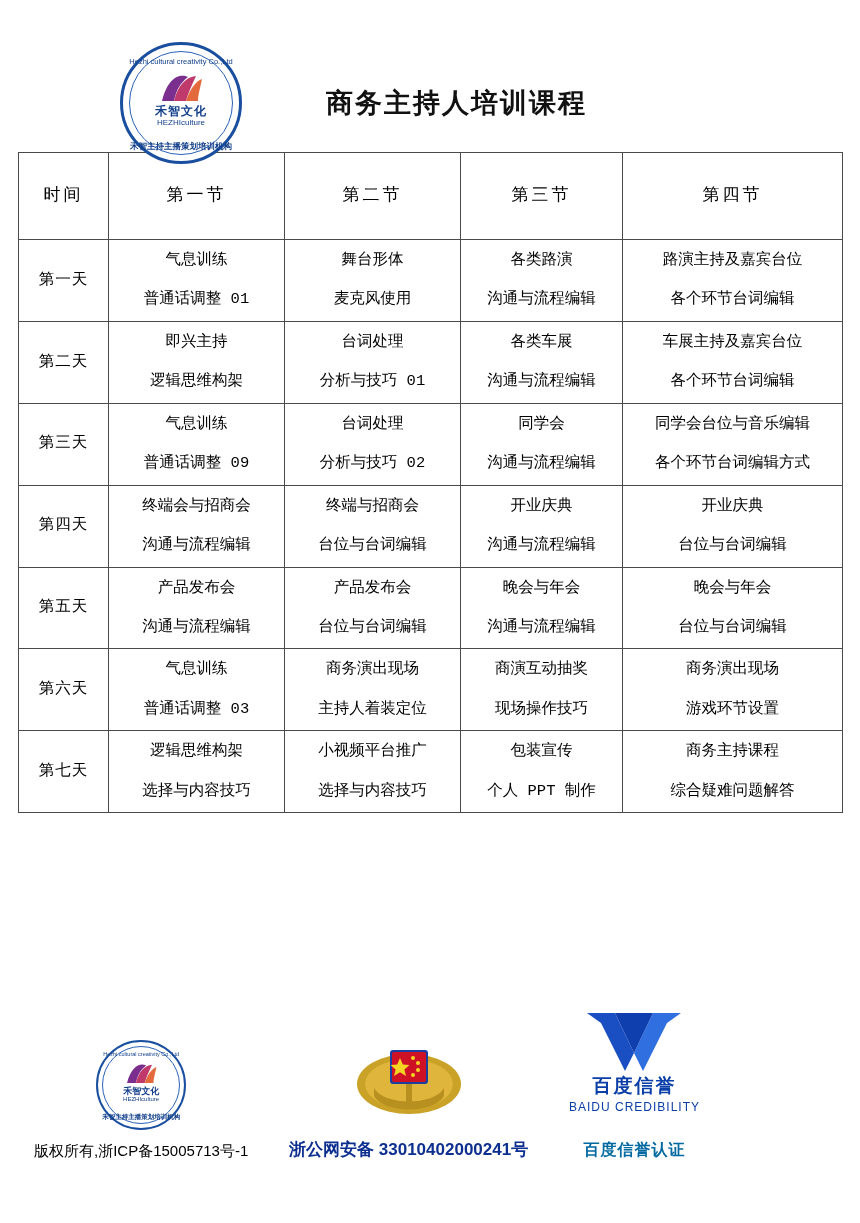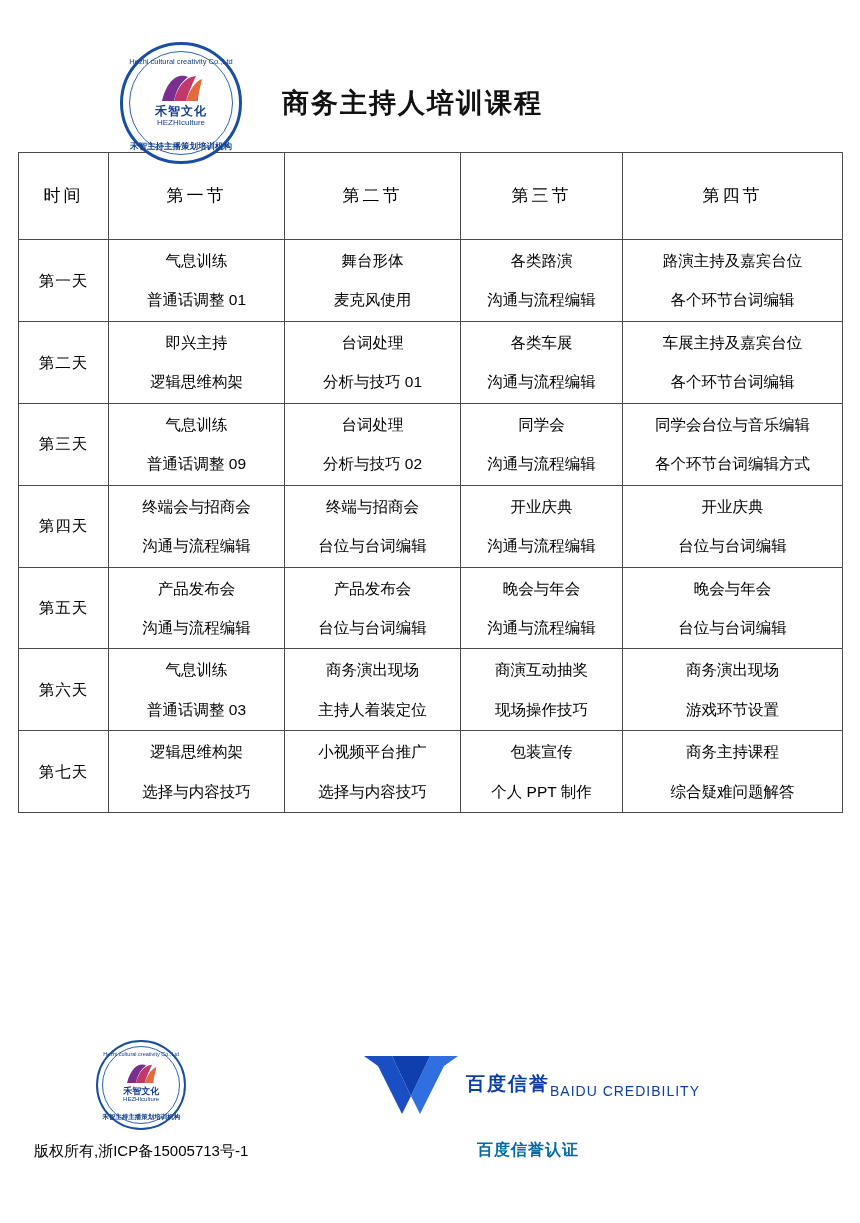--- a/index.html
+++ b/index.html
@@ -79,21 +79,21 @@
     position: absolute;
     left: 0; right: 0;
     text-align: center;
     font-size: 7.5px;
     color: #123f8a;
     font-family: "Liberation Sans", sans-serif;
   }
   .logo-seal .arc-top { top: 12px; }
   .logo-seal .arc-bottom { bottom: 8px; font-size: 8.5px; font-weight: bold;}
   .doc-title {
-    margin-left: 40px;
+    margin-left: 84px;
     font-size: 27px;
     font-weight: bold;
     letter-spacing: 2px;
     font-family: "Liberation Sans", sans-serif;
     color: #111111;
     white-space: nowrap;
   }
 
   
   .table-wrap {
@@ -105,21 +105,21 @@
     table-layout: fixed;
   }
   table.schedule th,
   table.schedule td {
     border: 1px solid #4a4a4a;
     text-align: center;
     vertical-align: middle;
     font-size: 15.5px;
     line-height: 1.9;
     padding: 6px 16px;
-    font-family: Liberation Sans, sans-serif;
+    font-family: Liberation Mono, monospace;
   }
   table.schedule th {
     height: 74px;
     font-weight: normal;
     font-size: 17px;
     letter-spacing: 3px;
   }
   table.schedule col.c0 { width: 90px; }
   table.schedule col.c1 { width: 176px; }
   table.schedule col.c2 { width: 176px; }
@@ -209,41 +209,41 @@
     position: absolute; left:0; right:0; bottom: 6px;
     text-align: center; font-size: 6.5px; font-weight: bold; color: #123f8a;
     font-family: "Liberation Sans", sans-serif;
   }
   .police-badge {
     width: 110px;
     height: 86px;
   }
   .baidu-badge {
     display: flex;
-    flex-direction: row;
+    flex-direction: column;
     align-items: center;
   }
   .baidu-v {
     width: 110px;
     height: 62px;
   }
   .baidu-cn {
     font-size: 19px;
     font-weight: bold;
     color: #0b3fa8;
     font-family: "Liberation Sans", sans-serif;
     letter-spacing: 2px;
     margin-top: 2px;
   }
   .baidu-en {
-    font-size: 14px;
+    font-size: 12px;
     color: #0b3fa8;
     font-family: "Liberation Sans", sans-serif;
     letter-spacing: 1px;
-    margin-top: 16px;
+    margin-top: 1px;
   }
   .baidu-cert {
     font-size: 16px;
     font-weight: bold;
     color: #0369a1;
     font-family: "Liberation Sans", sans-serif;
     margin-top: 26px;
     letter-spacing: 1px;
   }
 </style>
@@ -443,20 +443,36 @@
             <path d="M16 30 C20 14, 28 6, 38 5 C34 14, 30 22, 28 30 Z" fill="#c0396b"></path>
             <path d="M28 30 C32 18, 38 10, 44 8 C42 18, 40 24, 40 30 Z" fill="#e36a3c"></path>
           </svg>
           <div class="brand-cn">禾智文化</div>
           <div class="brand-en">HEZHIculture</div>
           <div class="arc-bottom">禾智主持主播策划培训机构</div>
         </div>
         <div class="cap">版权所有,浙ICP备15005713号-1</div>
       </div>
 
+      <div class="footer-block police">
+        <svg class="police-badge" viewBox="0 0 110 86">
+          <ellipse cx="55" cy="44" rx="52" ry="30" fill="#c9a227"></ellipse>
+          <ellipse cx="55" cy="44" rx="44" ry="25" fill="#e0b53b"></ellipse>
+          <path d="M20 48 C30 66, 80 66, 90 48 L90 56 C80 74, 30 74, 20 56 Z" fill="#b8901f"></path>
+          <rect x="36" y="10" width="38" height="34" rx="3" fill="#1a3fa0"></rect>
+          <rect x="38" y="12" width="34" height="30" rx="2" fill="#cf1126"></rect>
+          <polygon points="46,18 48.8,24.5 55.5,25 50.4,29.4 52,36 46,32.3 40,36 41.6,29.4 36.5,25 43.2,24.5" fill="#f5d423"></polygon>
+          <circle cx="59" cy="18" r="2" fill="#f5d423"></circle>
+          <circle cx="64" cy="23" r="2" fill="#f5d423"></circle>
+          <circle cx="64" cy="30" r="2" fill="#f5d423"></circle>
+          <circle cx="59" cy="35" r="2" fill="#f5d423"></circle>
+          <rect x="52" y="44" width="6" height="22" fill="#b8901f"></rect>
+        </svg>
+        <div class="cap">浙公网安备 33010402000241号</div>
+      </div>
 
       <div class="footer-block baidu">
         <div class="baidu-badge">
           <svg class="baidu-v" viewBox="0 0 110 62">
             <polygon points="8,4 36,4 55,44 46,62 22,14" fill="#1a4fc4"></polygon>
             <polygon points="102,4 74,4 55,44 64,62 88,14" fill="#2f6fe0"></polygon>
             <polygon points="36,4 74,4 55,44" fill="#0f3fae"></polygon>
           </svg>
           <div class="baidu-cn">百度信誉</div>
           <div class="baidu-en">BAIDU CREDIBILITY</div>

